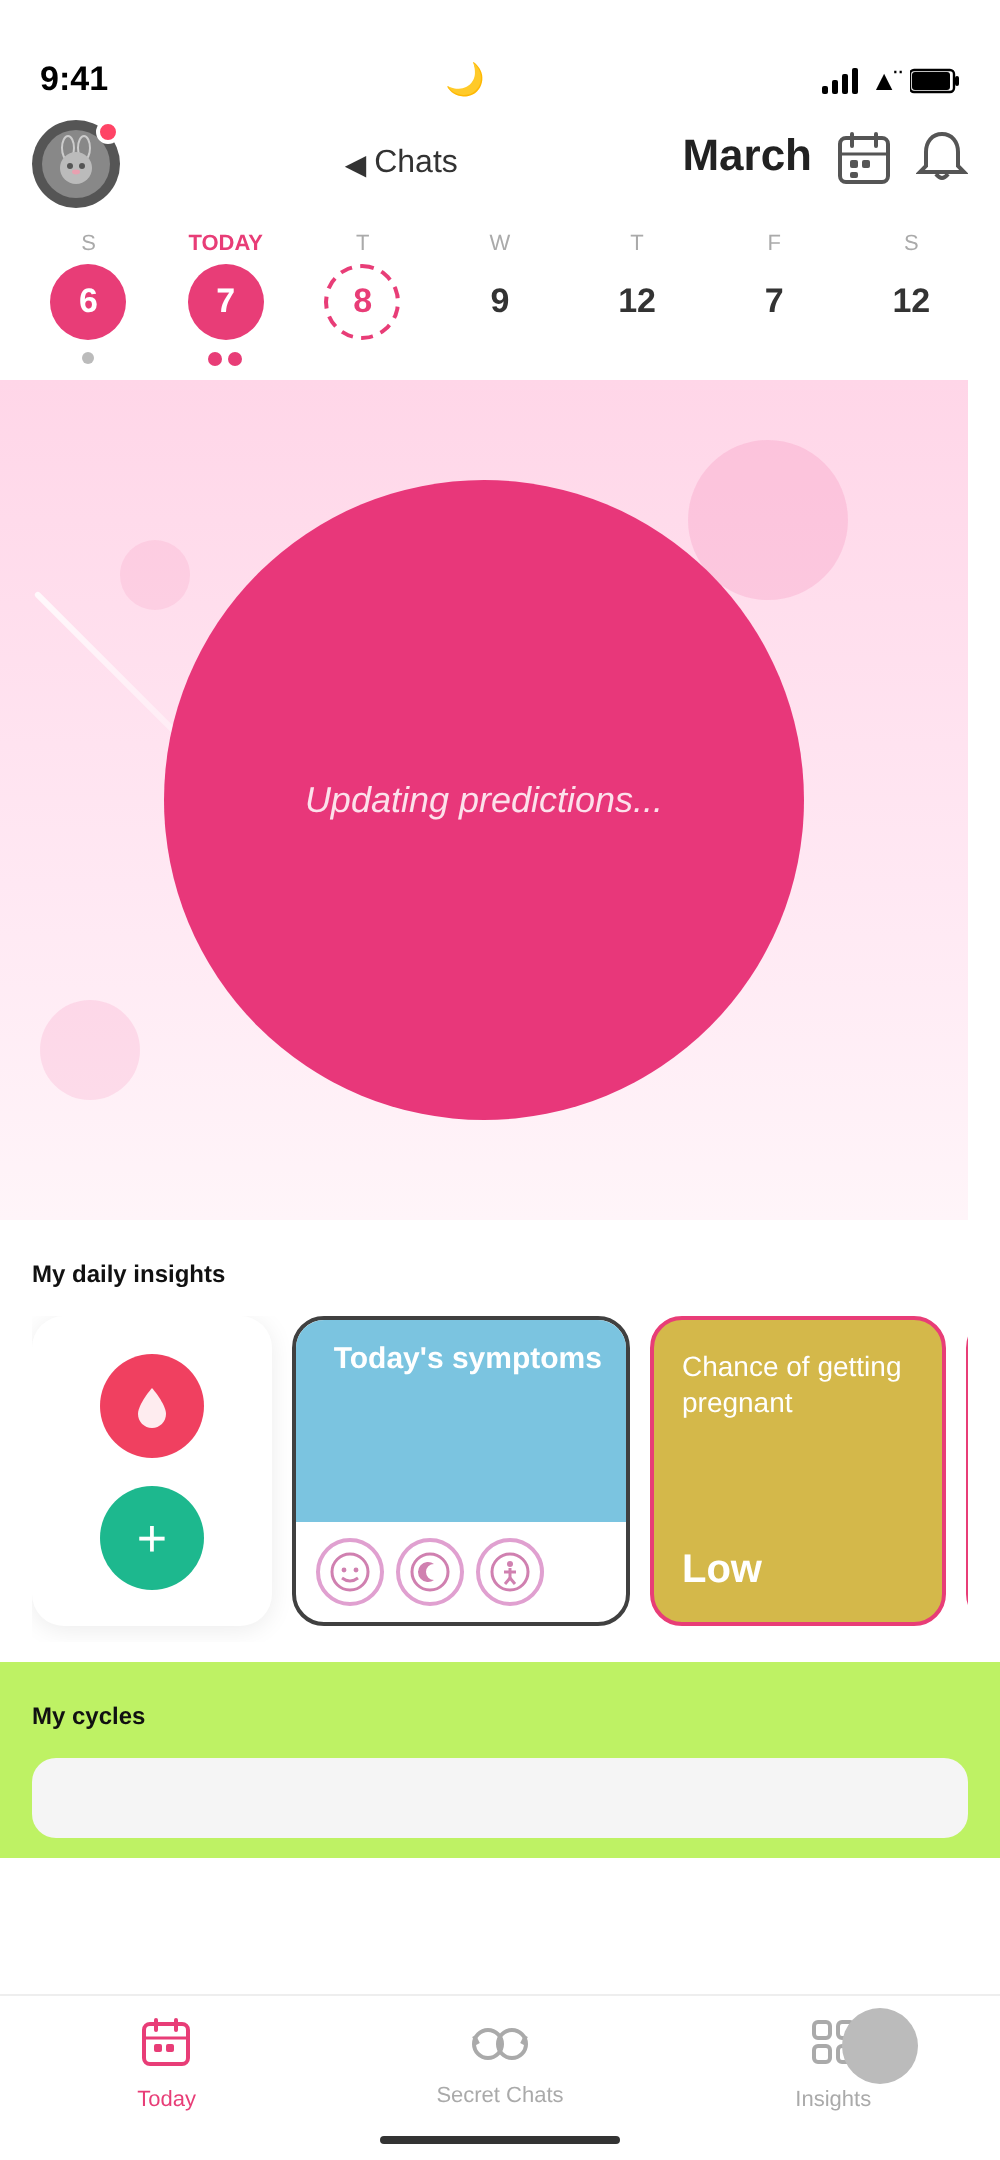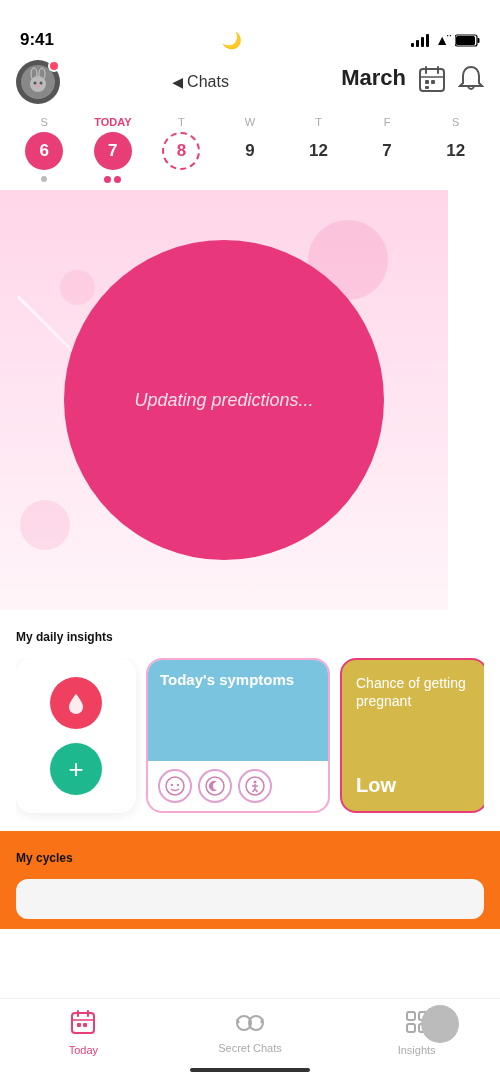--- a/index.html
+++ b/index.html
@@ -150,21 +150,21 @@
     }
     .dot-red {
       width: 7px; height: 7px;
       border-radius: 50%;
       background: #e83d77;
     }
 
     
     .circle-area {
       position: relative;
-      width: 448px;
+      width: 484px;
       height: 420px;
       background: linear-gradient(180deg, #ffd6e8 0%, #ffe8f3 60%, #fff5f9 100%);
       display: flex;
       align-items: center;
       justify-content: center;
       overflow: hidden;
       margin-top: 6px;
     }
     .bg-blob-1 {
       position: absolute;
@@ -259,29 +259,30 @@
       background: #1db88e;
       display: flex;
       align-items: center;
       justify-content: center;
       font-size: 24px;
       color: #fff;
     }
 
     
     .card-symptoms {
-      width: 184px;
+      width: 169px;
       height: 155px;
       background: #fff;
-      border: 2px solid #f9a8d4;
+      border: 2px solid #404040;
       border-radius: 16px;
       display: flex;
       flex-direction: column;
       overflow: hidden;
       flex-shrink: 0;
+      text-align: right;
     }
     .card-symptoms-header {
       background: #7bc4e0;
       padding: 10px 12px;
       flex: 1;
     }
     .card-symptoms-title {
       font-size: 15px;
       font-weight: 700;
       color: #fff;
@@ -340,21 +341,21 @@
       display: flex;
       flex-direction: column;
       align-items: center;
       justify-content: flex-start;
       overflow: hidden;
     }
 
     
     .cycles-section {
       padding: 20px 16px 10px;
-      background: #f97316;
+      background: #bef264;
     }
 
     
     .bottom-nav {
       position: fixed;
       bottom: 0;
       width: 500px;
       background: #fff;
       border-top: 1px solid #eee;
       display: flex;

